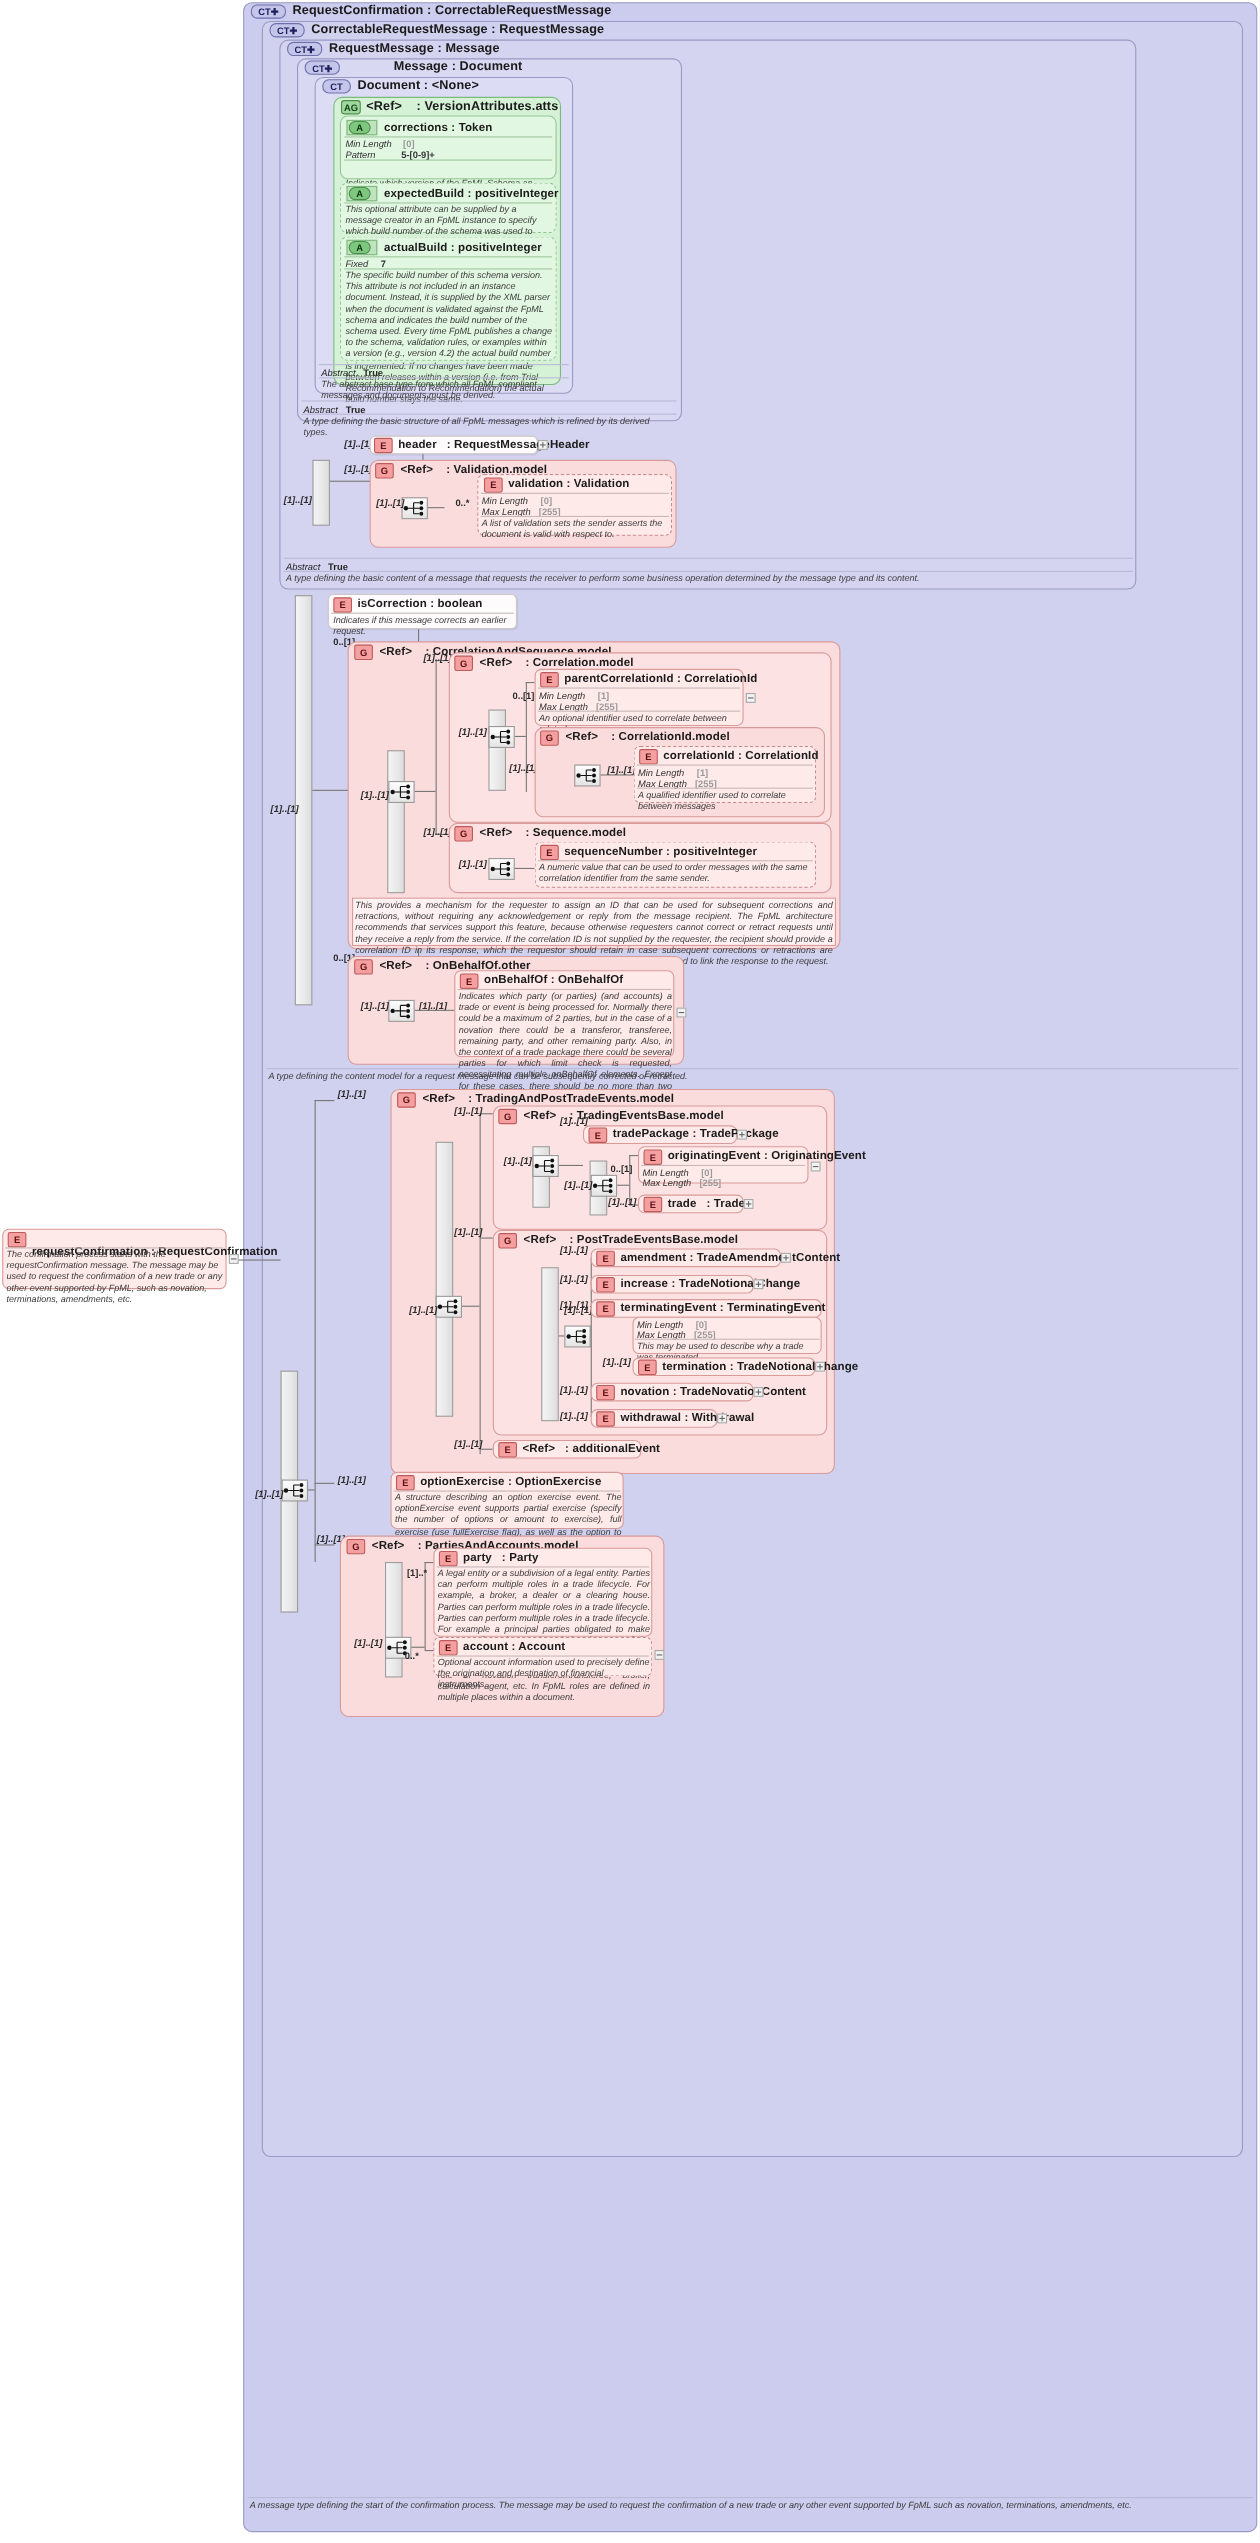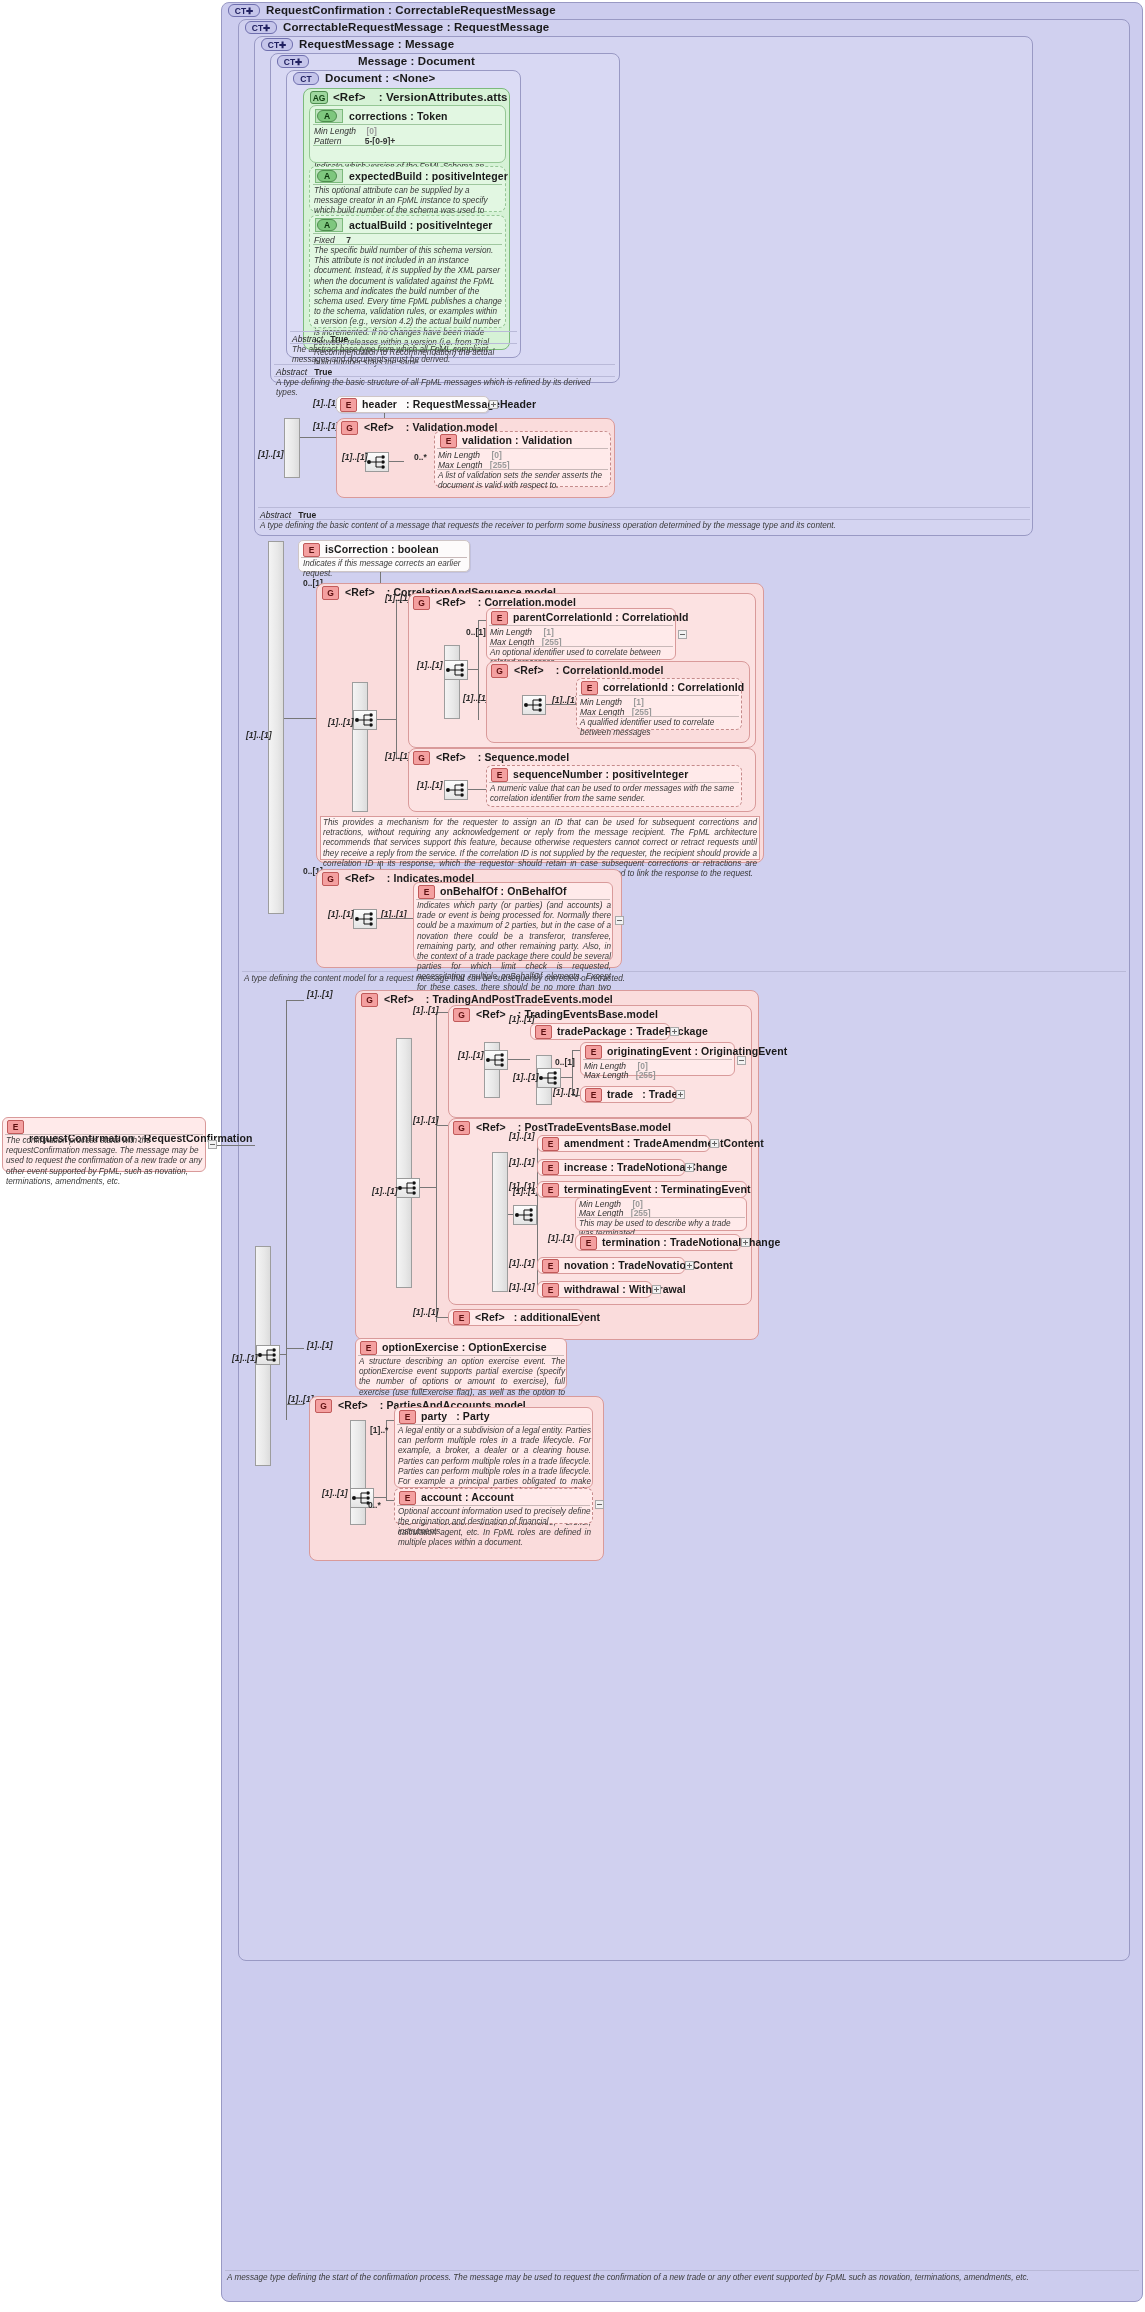--- a/index.html
+++ b/index.html
@@ -538,21 +538,21 @@
   <div class="hr" style="left:489px;top:782px;width:250px;"></div>
   <div class="doc" style="left:490px;top:784px;width:250px;">A numeric value that can be used to order messages with the same correlation identifier from the same sender.</div>
 
   <div class="box" style="left:320px;top:816px;width:440px;height:44px;background:#fff1f1;border:1px solid #d99a9a;"></div>
   <div class="doc j" style="left:323px;top:818px;width:434px;">This provides a mechanism for the requester to assign an ID that can be used for subsequent corrections and retractions, without requiring any acknowledgement or reply from the message recipient. The FpML architecture recommends that services support this feature, because otherwise requesters cannot correct or retract requests until they receive a reply from the service. If the correlation ID is not supplied by the requester, the recipient should provide a correlation ID in its response, which the requestor should retain in case subsequent corrections or retractions are required. In this case, the "inReplyTo" element in the message header may be used to link the response to the request.</div>
 
   <div class="card n" style="left:303px;top:866px;">0..[1]</div>
   <div class="box pk" style="left:316px;top:869px;width:306px;height:99px;"></div>
   <div class="badge b-g" style="left:322px;top:872px;">G</div>
   <div class="title sm" style="left:345px;top:872px;">
-    <span>&lt;Ref&gt;</span>&nbsp;&nbsp;&nbsp; : <span>Indicates.model</span>
+    <span>&lt;Ref&gt;</span>&nbsp;&nbsp;&nbsp; : <span>OnBehalfOf.other</span>
   </div>
   <div class="seq" style="left:353px;top:909px;">
     <svg width="22" height="18" viewBox="0 0 22 18">
         <circle cx="3" cy="9" r="2" fill="#111"></circle>
         <path d="M5 9 H10" stroke="#111" stroke-width="1" fill="none"></path>
         <path d="M10 4 V14" stroke="#111" stroke-width="1"></path>
         <path d="M10 4 H15 M10 9 H15 M10 14 H15" stroke="#111" stroke-width="1"></path>
         <circle cx="17" cy="4" r="1.8" fill="#111"></circle>
         <circle cx="17" cy="9" r="1.8" fill="#111"></circle>
         <circle cx="17" cy="14" r="1.8" fill="#111"></circle>

